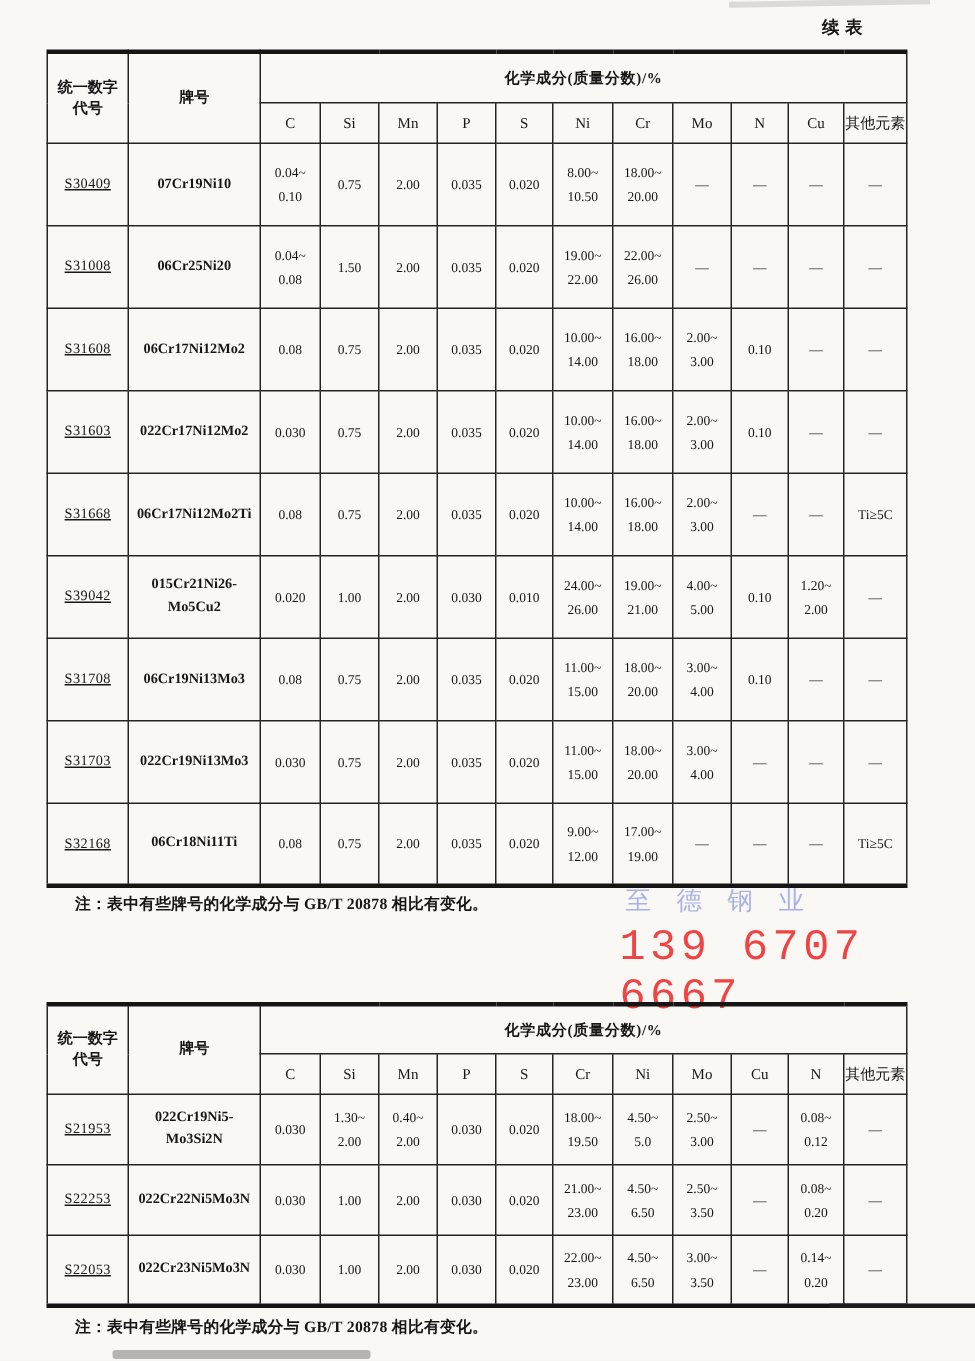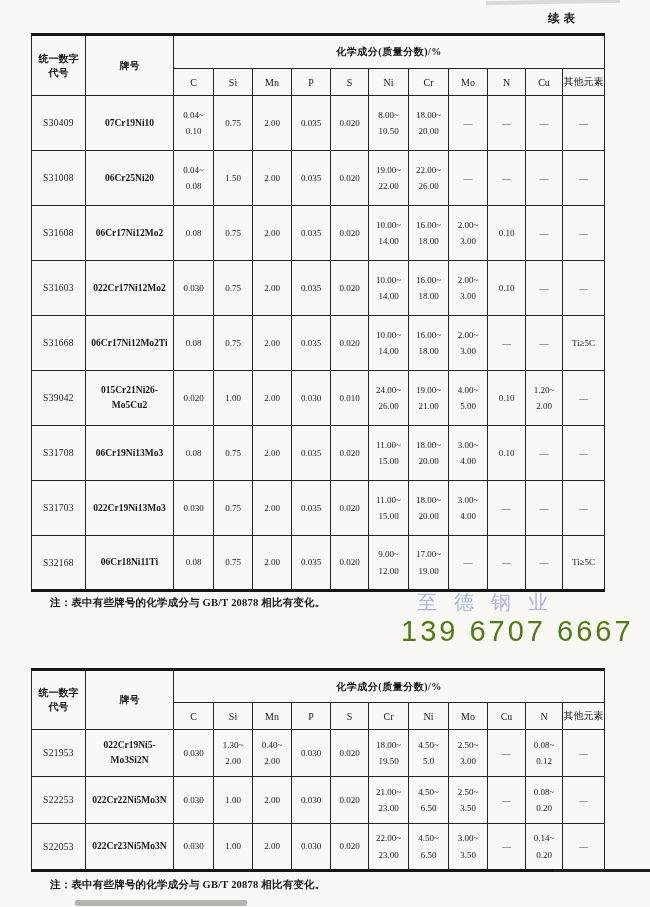--- a/index.html
+++ b/index.html
@@ -12,36 +12,36 @@
             border-top:3px solid #151515;border-bottom:3px solid #151515;}
   #t1{top:33px;}
   #t2{top:668px;}
   .tbl td{border:1px solid #242424;text-align:center;vertical-align:middle;white-space:pre-line;
           padding:0;overflow:hidden;}
   #t1 thead tr.r1{height:34px;} #t1 thead tr.r2{height:27px;} #t1 tbody tr{height:55px;}
   #t2 thead tr.r1{height:33px;} #t2 thead tr.r2{height:27px;} #t2 tbody tr{height:47px;}
   td.hdr{font-size:10px;font-weight:bold;line-height:1.4;}
   td.comp{font-size:10px;font-weight:bold;letter-spacing:0.5px;text-align:center;}
   td.elem{font-size:10px;}
-  td.code{font-size:9.5px;letter-spacing:0.3px;}
+  td.code{font-size:9.5px;letter-spacing:0.3px;text-decoration:underline;}
   td.grade{font-size:9.5px;line-height:1.55;font-weight:bold;}
   td.val{font-size:9px;line-height:1.8;}
 
   .note{position:absolute;font-size:10.5px;font-weight:bold;letter-spacing:0.2px;text-align:right;}
   .note1{left:50px;top:596px;}
   .note2{left:50px;top:878px;}
 
   .t2title{position:absolute;left:31px;top:645px;width:573px;text-align:center;
            font-size:11px;font-weight:bold;letter-spacing:0.4px;}
   .t2title sup{font-size:7.5px;font-weight:normal;}
 
-  .wm-name{position:absolute;left:417px;top:589px;font-size:20px;letter-spacing:17px;
+  .wm-name{position:absolute;left:417px;top:589px;font-size:17px;letter-spacing:17px;
            color:#a9b2e6;font-family:"Liberation Sans","DejaVu Sans",sans-serif;}
-  .wm-phone{position:absolute;left:401px;top:615px;font-size:29px;letter-spacing:3px;
-            color:#4d7c0f;font-family:Liberation Sans, sans-serif;}
+  .wm-phone{position:absolute;left:413px;top:615px;font-size:29px;letter-spacing:3px;
+            color:#ef4444;font-family:Liberation Mono, monospace;}
 
   .artifact-smudge{position:absolute;left:486px;top:0;width:134px;height:4px;background:#dcdad6;transform:rotate(-1deg);}
   .artifact-line{position:absolute;left:553px;top:869px;width:97px;height:3px;background:#1c1c1c;}
   .artifact-bar{position:absolute;left:75px;top:900px;width:172px;height:6px;background:#b7b4b0;border-radius:2px;}
 </style>
 </head>
 <body>
 
 <div class="page">
 

